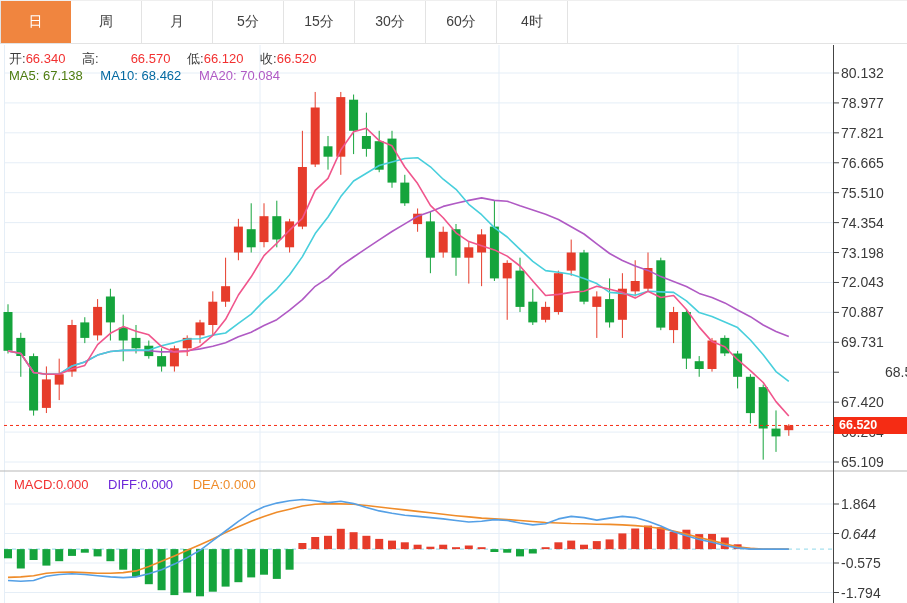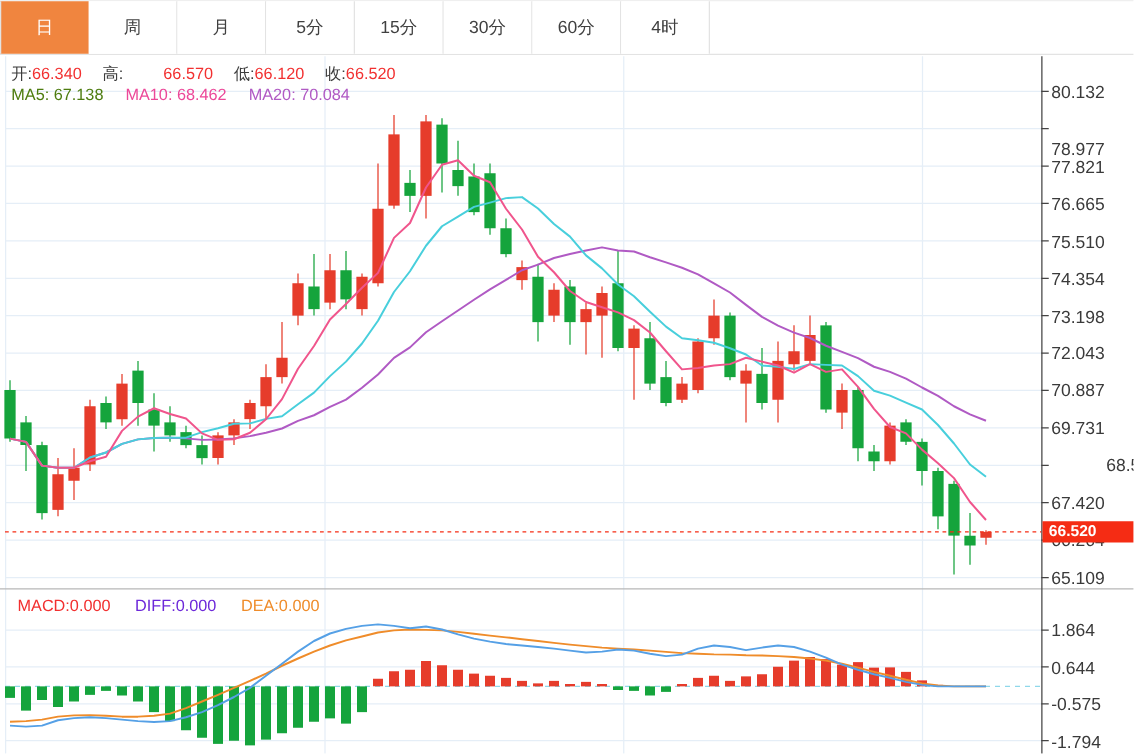--- a/index.html
+++ b/index.html
@@ -294,45 +294,45 @@
 
   <div class="ohlc-line">
     <b>开:</b><span class="val v-red" style="color: rgb(242, 48, 48);">66.340</span>
     <b>高:</b><span class="val v-red" style="color: rgb(242, 48, 48); margin-left: 32px;">66.570</span>
     <b>低:</b><span class="val v-red" style="color: rgb(242, 48, 48);">66.120</span>
     <b>收:</b><span class="val v-red" style="color: rgb(242, 48, 48);">66.520</span>
   </div>
 
   <div class="ma-line">
     <span style="color: #4d7c0f;"><i style="font-style:normal">MA5:</i> <i style="font-style:normal">67.138</i></span>
-    <span style="color: #ec4899; margin-top: 10px;"><i style="font-style:normal">MA10:</i> <i style="font-style:normal">68.462</i></span>
+    <span style="color: #0369a1; margin-top: 10px;"><i style="font-style:normal">MA10:</i> <i style="font-style:normal">68.462</i></span>
     <span style="color: rgb(176, 90, 196);"><i style="font-style:normal">MA20:</i> <i style="font-style:normal">70.084</i></span>
   </div>
 
   <div class="macd-line">
     <span style="color: rgb(242, 48, 48);"><i style="font-style:normal">MACD:</i><i style="font-style:normal">0.000</i></span>
     <span style="color: #6d28d9;"><i style="font-style:normal">DIFF:</i><i style="font-style:normal">0.000</i></span>
     <span style="color: rgb(239, 140, 42);"><i style="font-style:normal">DEA:</i><i style="font-style:normal">0.000</i></span>
   </div>
 
   <div id="axis-labels">
       <div class="axis-label" style="top: 66px;">80.132</div>
-      <div class="axis-label" style="top: 95.9071px; margin-top: 16px;">78.977</div>
+      <div class="axis-label" style="top: 95.9071px;">78.977</div>
       <div class="axis-label" style="top: 125.84px;">77.821</div>
       <div class="axis-label" style="top: 155.773px;">76.665</div>
       <div class="axis-label" style="top: 185.68px;">75.510</div>
       <div class="axis-label" style="top: 215.613px;">74.354</div>
       <div class="axis-label" style="top: 245.546px;">73.198</div>
       <div class="axis-label" style="top: 275.454px;">72.043</div>
       <div class="axis-label" style="top: 305.387px;">70.887</div>
       <div class="axis-label" style="top: 335.32px;">69.731</div>
       <div class="axis-label" style="top: 365.227px; margin-left: 44px;">68.576</div>
       <div class="axis-label" style="top: 395.16px;">67.420</div>
       <div class="axis-label" style="top: 425.093px;">66.264</div>
       <div class="axis-label" style="top: 455px;">65.109</div>
       <div class="axis-label" style="top: 497px;">1.864</div>
-      <div class="axis-label" style="top: 526.516px;">0.644</div>
+      <div class="axis-label" style="top: 526.516px; font-style: italic;">0.644</div>
       <div class="axis-label" style="top: 556.008px;">-0.575</div>
       <div class="axis-label" style="top: 585.5px;">-1.794</div>
     </div>
 
   <div class="price-tag" id="price-tag" style="background: rgb(245, 44, 20); top: 416.964px;">66.520</div>
 </div>
 
 </body></html>

